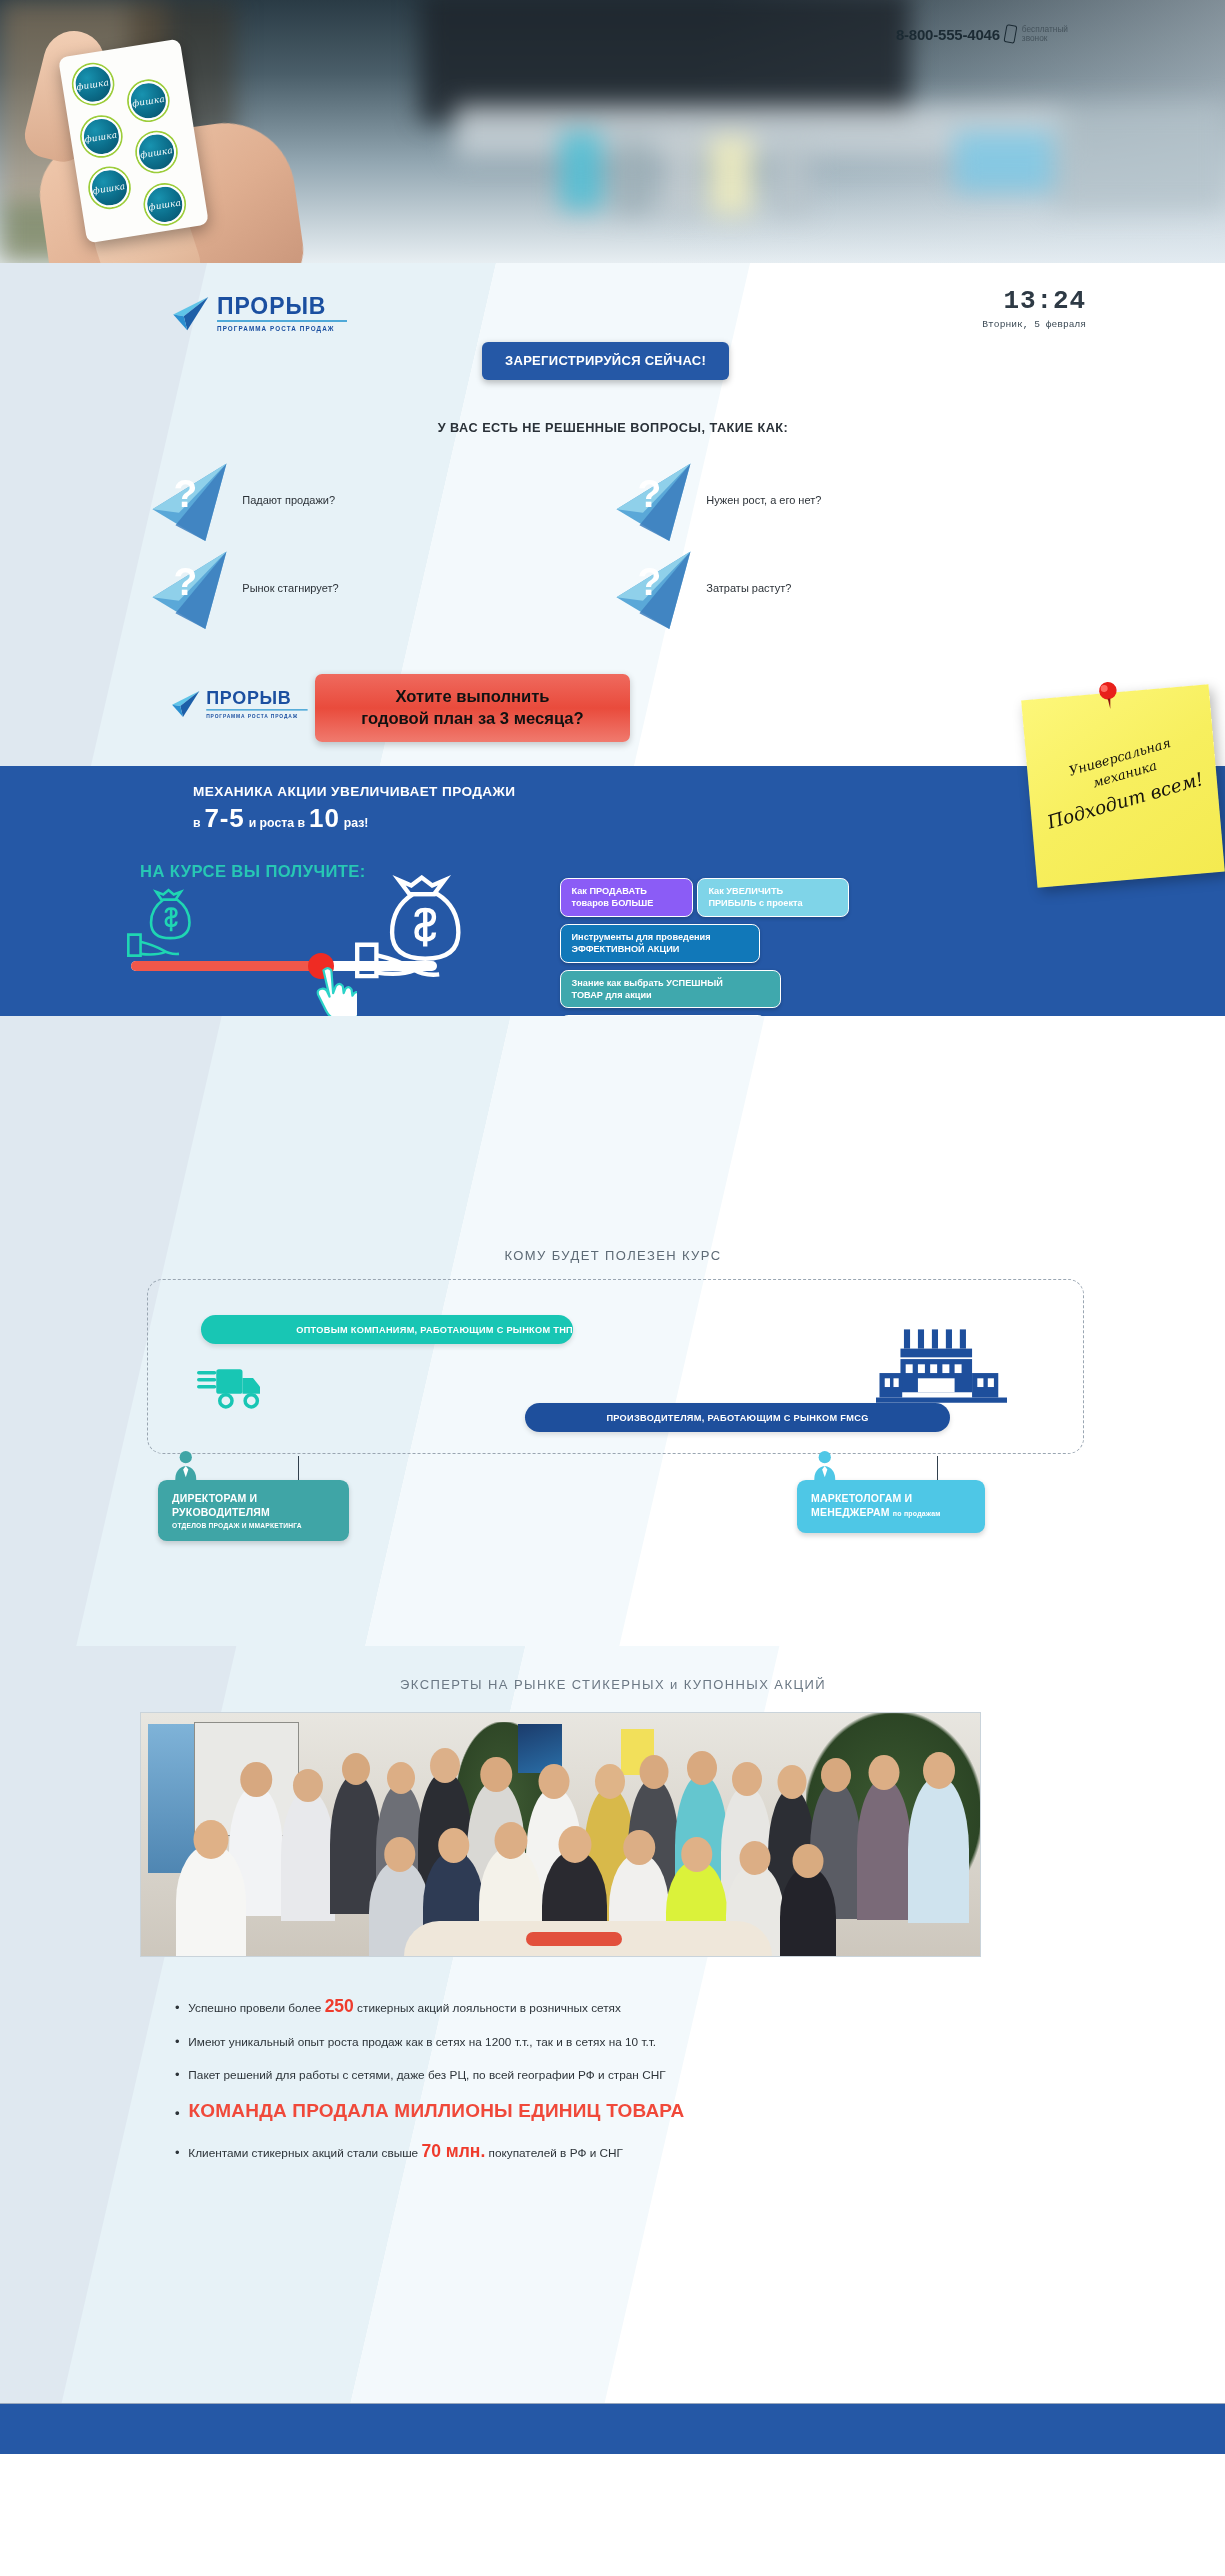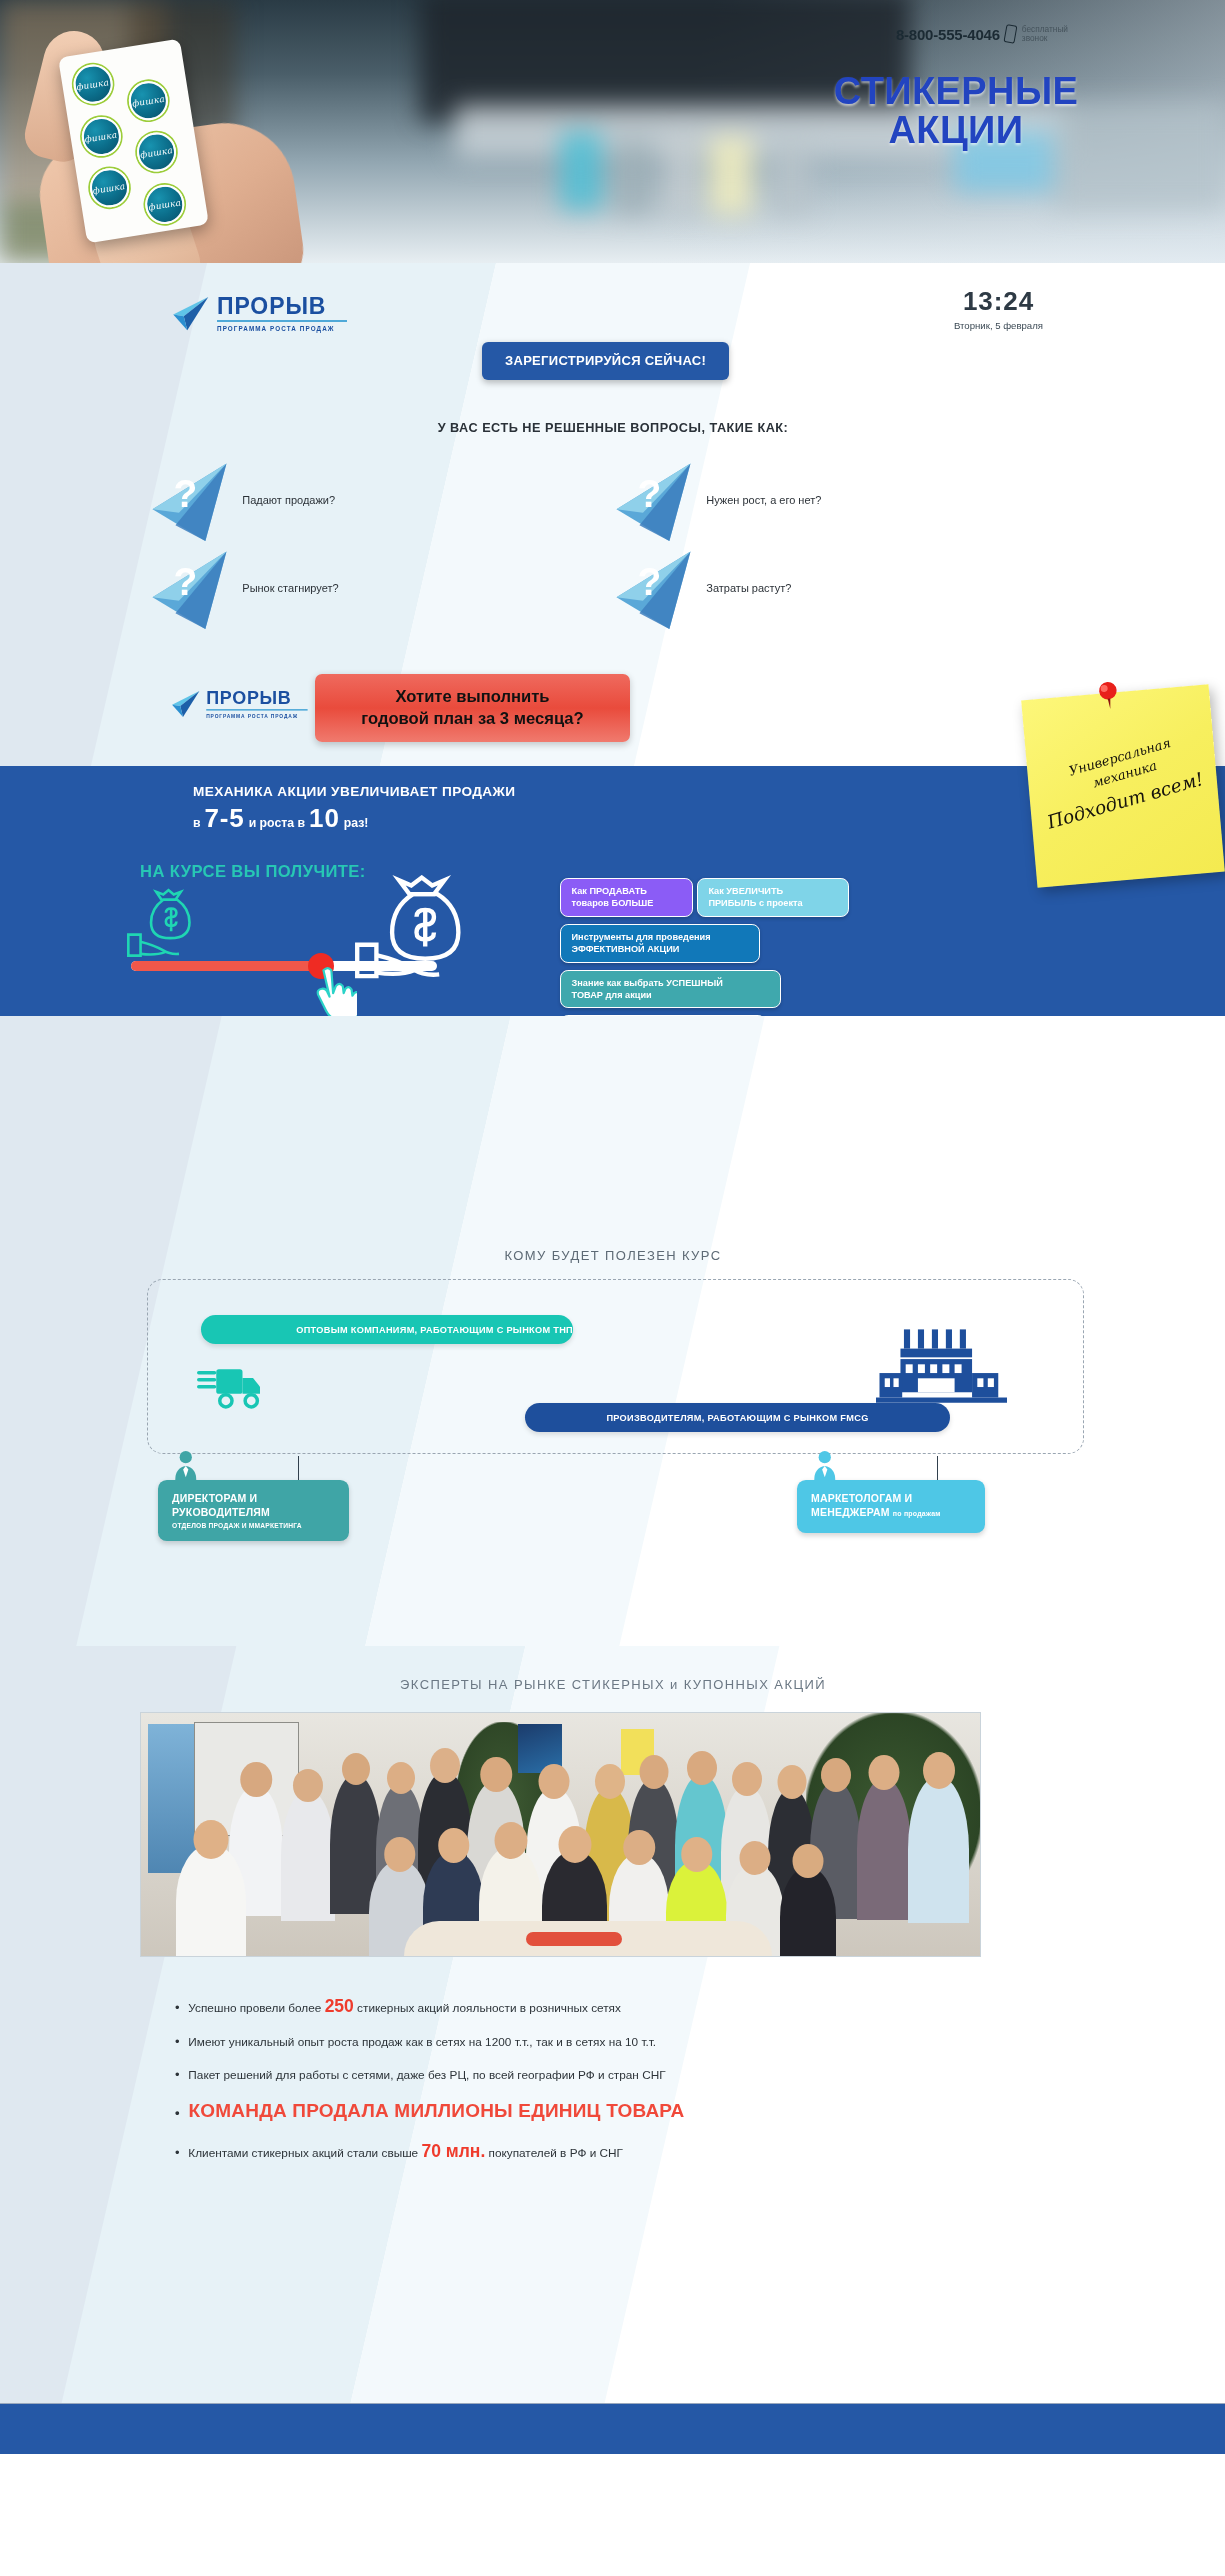--- a/index.html
+++ b/index.html
@@ -126,21 +126,21 @@
     position:absolute; left:49px; top:0px;
     font-size:23px; font-weight:bold; color:#1b4fa0; letter-spacing:0.9px;
     font-family:"Liberation Sans", sans-serif;
   }
   .logo-rule { position:absolute; left:49px; top:27px; width:130px; height:1.8px; background:#4fa9d8; }
   .logo-sub {
     position:absolute; left:49px; top:31.5px;
     font-size:6.3px; font-weight:bold; color:#1b4fa0; letter-spacing:1.1px;
   }
 
-  .clock { position:absolute; right:35px; top:23px; text-align:center; width:175px;}
+  .clock { position:absolute; right:35px; top:23px; text-align:right; width:175px;font-family:Liberation Mono, monospace;}
   .clock .t { font-size:26px; font-weight:bold; color:#2e3a45; letter-spacing:0.9px; }
   .clock .d { font-size:9.6px; color:#3c4a55; margin-top:2.6px; }
 
   .cta-reg {
     position:absolute; left:377px; top:79px;
     background:#2558a6; color:#fff; border:none;
     border-radius:6.1px; padding:11.4px 23px;
     font-size:13px; font-weight:bold; letter-spacing:0.3px;
     box-shadow:0 2.6px 6.1px rgba(0,0,0,.25);
     cursor:pointer;
@@ -378,24 +378,20 @@
 
     <div class="hero-phone">
       <div class="num">8-800-555-4046</div>
       <div class="ph-ic"></div>
       <div class="free">
         <div>бесплатный</div>
         <div>звонок</div>
       </div>
     </div>
 
-    <div class="hero-title">
-      <div>СТИКЕРНЫЕ</div>
-      <div>АКЦИИ</div>
-    </div>
   </div>
 
   <div class="sec-light sec1">
     <div class="diag-bg">
       <i class="dg1"></i>
         <i class="dg2"></i>
         <i class="dg3"></i>
     </div>
     <div class="inner">
 

